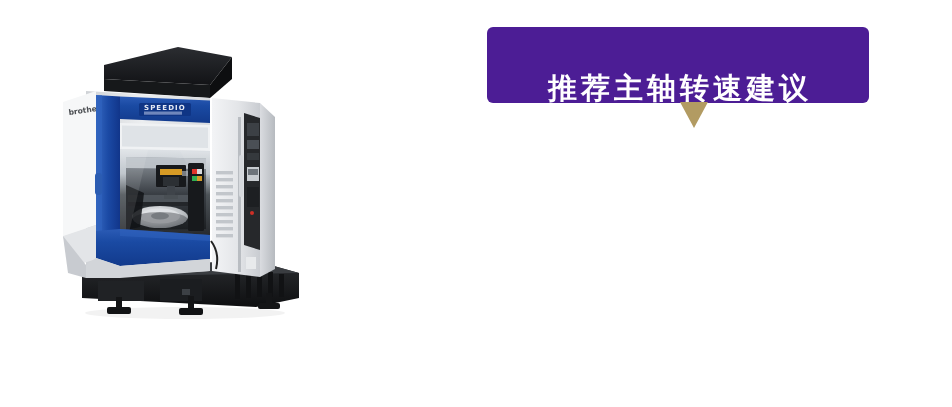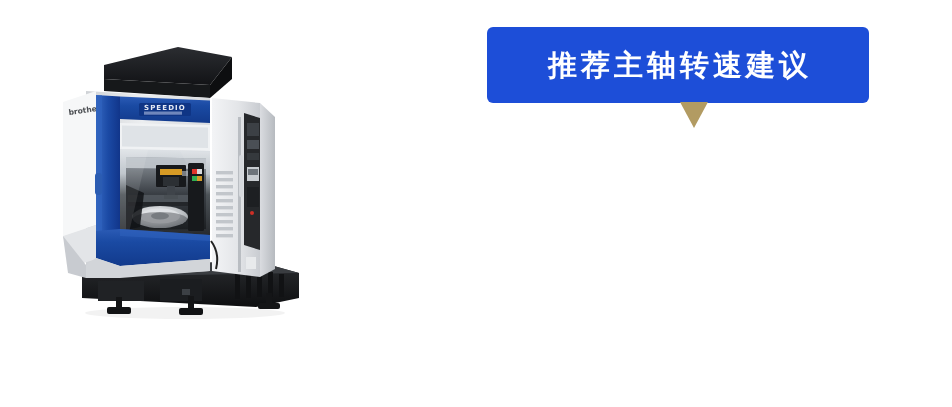--- a/index.html
+++ b/index.html
@@ -15,25 +15,25 @@
     font-family: "Liberation Sans", "DejaVu Sans", sans-serif;
   }
 
   
   #callout-banner {
     position: absolute;
     left: 487px;
     top: 27px;
     width: 382px;
     height: 76px;
-    background: #1d4ed8;
+    background: #4c1d95;
     border-radius: 6px;
     box-sizing: border-box;
     display: flex;
-    align-items: center;
+    align-items: flex-end;
     justify-content: center;
   }
   #callout-title {
     color: #ffffff;
     font-size: 29px;
     font-weight: bold;
     letter-spacing: 4px;
     text-indent: 4px;
     line-height: 1;
     white-space: nowrap;

